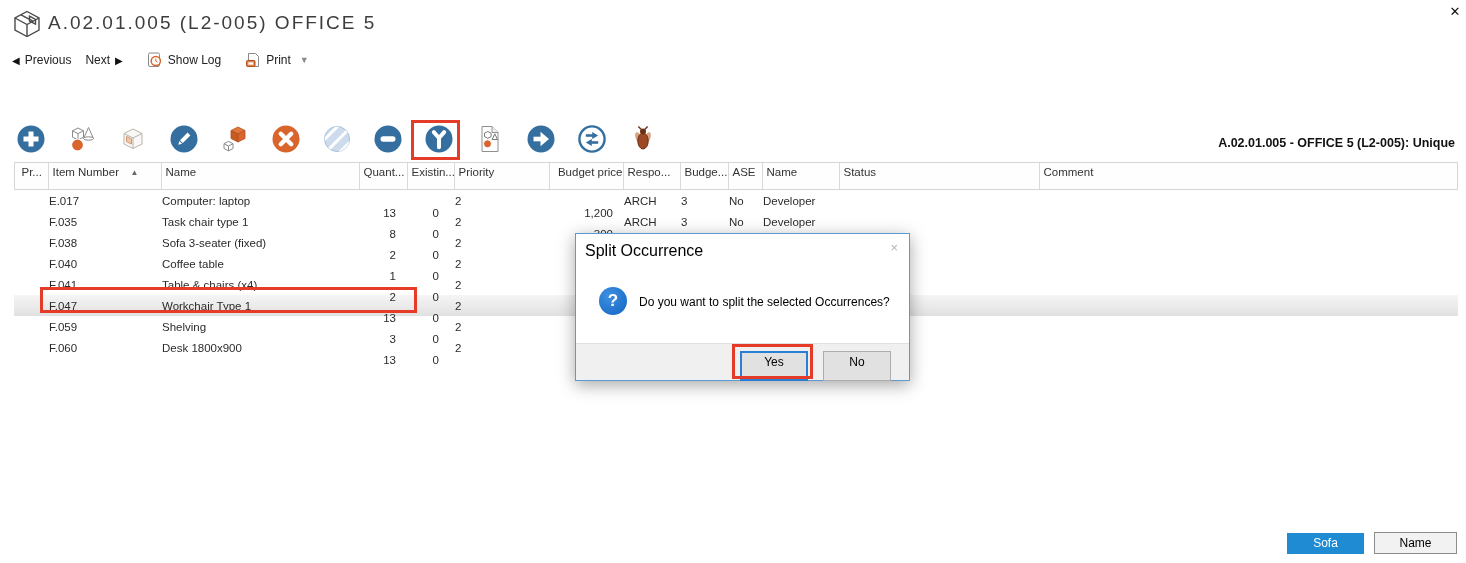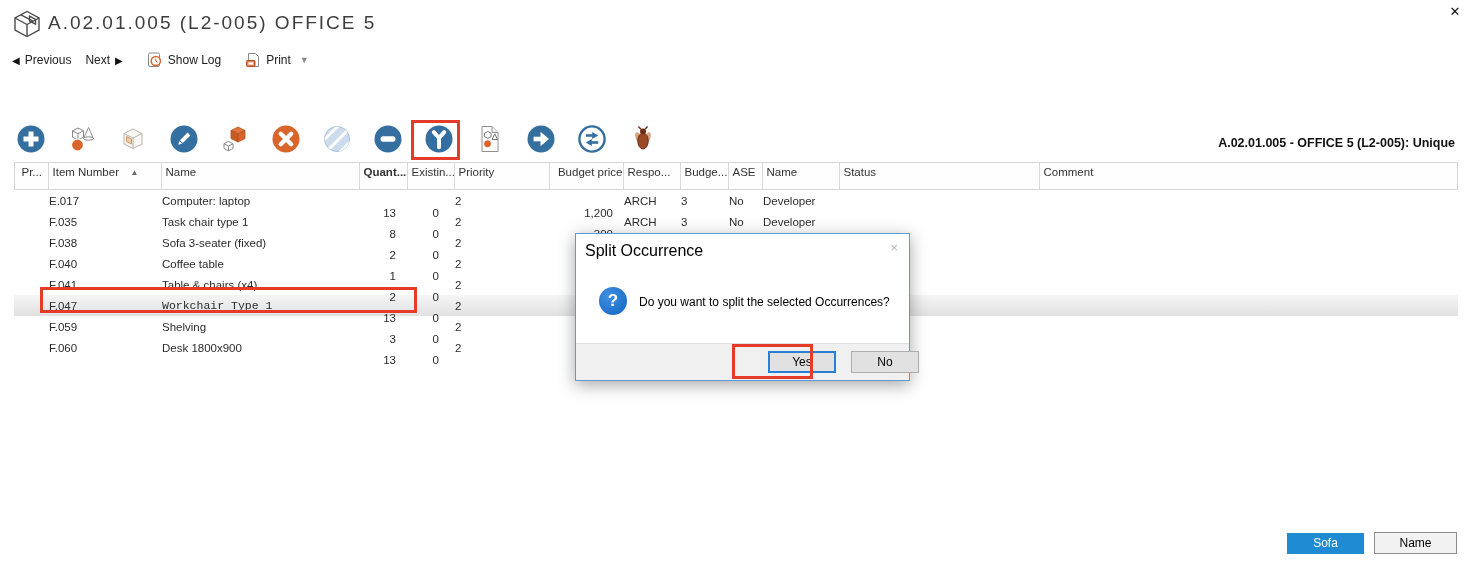--- a/index.html
+++ b/index.html
@@ -51,22 +51,22 @@
   
   .dialog { position:absolute; left:575px; top:233px; width:335px; height:148px; background:#fff;
             border:1px solid #5a9bd5; box-shadow:0 4px 16px rgba(0,0,0,.35); z-index:10; }
   .dlg-title { position:absolute; left:9px; top:8px; font-size:16px; color:#000; }
   .dlg-close { position:absolute; right:11px; top:6px; font-size:13px; color:#b4b4b4; cursor:pointer; }
   .q-icon { position:absolute; left:23px; top:53px; width:28px; height:28px; border-radius:50%;
             background:radial-gradient(circle at 10px 9px,#3f90e0,#1164c2); color:#fff; font-weight:700;
             font-size:17px; text-align:center; line-height:28px; }
   .dlg-msg { position:absolute; left:63px; top:61px; font-size:12px; color:#000; }
   .dlg-footer { position:absolute; left:0; bottom:0; width:100%; height:37px; background:#f0f0f0; border-top:1px solid #dfdfdf; }
-  .dlg-btn { position:absolute; top:7px; width:68px; height:22px; font-size:12px; text-align:center; line-height:19px;
-             background:#e1e1e1; cursor:pointer; font-family:"Liberation Sans",sans-serif;margin-left:28px; }
+  .dlg-btn { position:absolute; top:7px; width:68px; height:30px; font-size:12px; text-align:center; line-height:19px;
+             background:#e1e1e1; cursor:pointer; font-family:"Liberation Sans",sans-serif; }
   .dlg-btn.yes { left:164px; border:2px solid #2a7fd4; }
   .dlg-btn.no  { left:247px; border:1px solid #adadad; line-height:20px; }
 
   
   .btn-save  { position:absolute; left:1287px; top:533px; width:77px; height:21px; background:#1e8bd3; color:#fff;
                font-size:12px; text-align:center; line-height:21px; cursor:pointer; }
   .btn-close { position:absolute; left:1374px; top:532px; width:83px; height:22px; background:#f2f2f2; color:#000;
                border:1px solid #8c8c8c; font-size:12px; text-align:center; line-height:20px; cursor:pointer; }
 </style>
 </head>
@@ -193,21 +193,21 @@
       <path d="M13 5.2l-2.6-2.6M17 5.2l2.6-2.6" stroke="#6b2f15" stroke-width="1.4" fill="none"></path>
     </svg>
   </div>
   <div class="context-label">A.02.01.005 - OFFICE 5 (L2-005): Unique</div>
 
   <div class="tbl">
     <div class="tbl-header" id="thead">
         <div class="th" style="width: 31px;">Pr...</div>
         <div class="th" style="width: 113px;">Item Number<span class="sort">▲</span></div>
         <div class="th" style="width: 198px;">Name</div>
-        <div class="th" style="width: 48px; font-weight: bold;">Quant...</div>
+        <div class="th" style="width: 48px;">Quant...</div>
         <div class="th" style="width: 47px;">Existin...</div>
         <div class="th" style="width: 95px;">Priority</div>
         <div class="th r" style="width: 74px;">Budget price</div>
         <div class="th" style="width: 57px;">Respo...</div>
         <div class="th" style="width: 48px;">Budge...</div>
         <div class="th" style="width: 34px;">ASE</div>
         <div class="th" style="width: 77px;">Name</div>
         <div class="th" style="width: 200px;">Status</div>
         <div class="th" style="width: 415px;">Comment</div>
       </div>
@@ -283,21 +283,21 @@
           <div class="td" style="width: 57px;"></div>
           <div class="td" style="width: 48px;"></div>
           <div class="td" style="width: 34px;"></div>
           <div class="td" style="width: 77px;"></div>
           <div class="td" style="width: 200px;"></div>
           <div class="td" style="width: 415px;"></div>
         </div>
         <div class="tbl-row selected">
           <div class="td" style="width: 31px;"></div>
           <div class="td" style="width: 113px;">F.047</div>
-          <div class="td" style="width: 198px; font-family: Liberation Mono, monospace;">Workchair Type 1</div>
+          <div class="td" style="width: 198px;">Workchair Type 1</div>
           <div class="td r" style="width: 48px; padding-right: 8px;">13</div>
           <div class="td r" style="width: 47px; padding-right: 12px;">0</div>
           <div class="td" style="width: 95px;">2</div>
           <div class="td r" style="width: 74px; padding-right: 7px;"></div>
           <div class="td" style="width: 57px;"></div>
           <div class="td" style="width: 48px;"></div>
           <div class="td" style="width: 34px;"></div>
           <div class="td" style="width: 77px;"></div>
           <div class="td" style="width: 200px;"></div>
           <div class="td" style="width: 415px;"></div>

